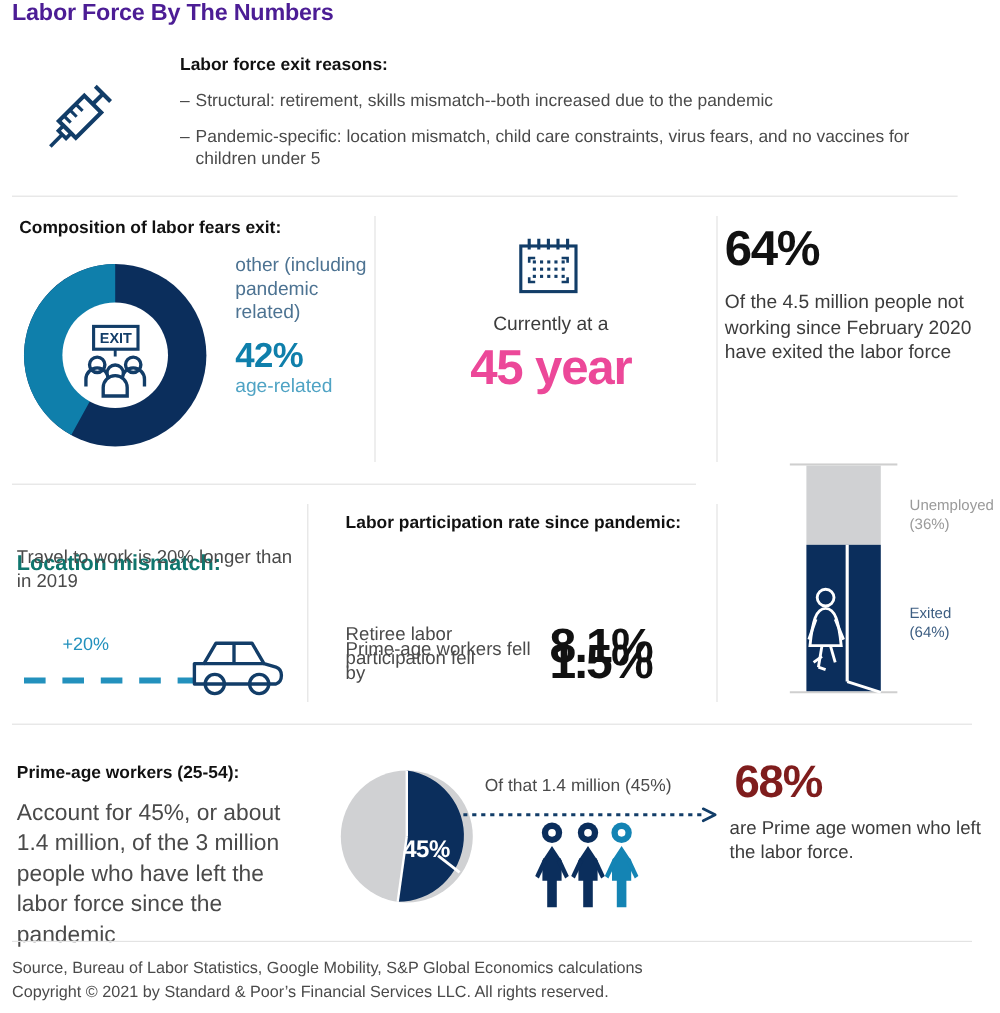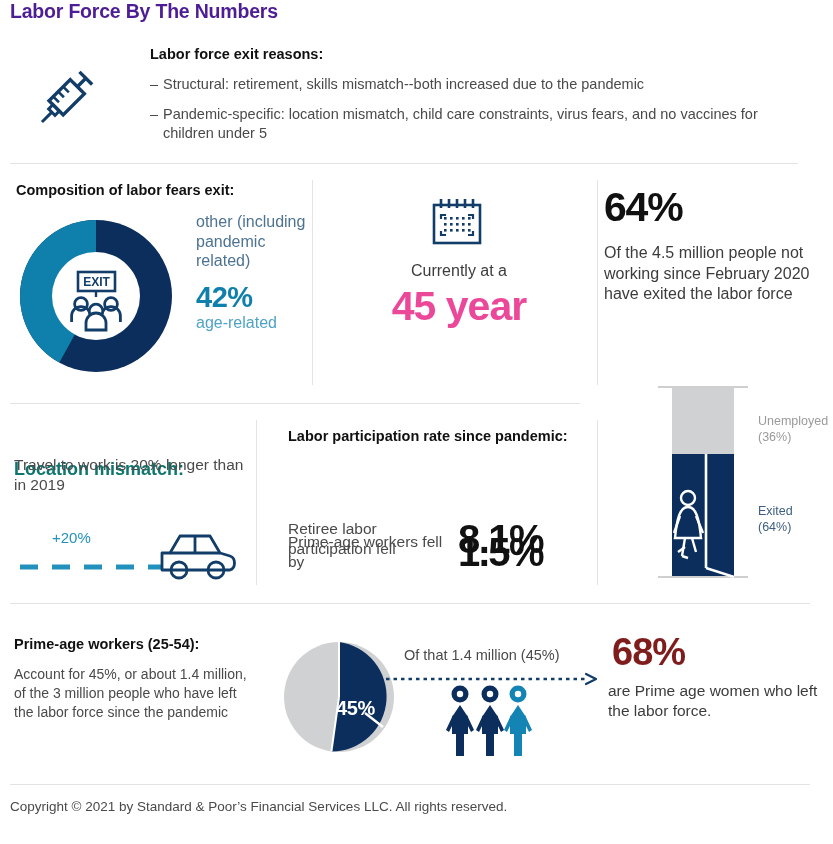--- a/index.html
+++ b/index.html
@@ -120,21 +120,21 @@
     letter-spacing: -1.5px; line-height: 1;
   }
 
   
   #sec-f-heading {
     position: absolute; left: 14px; top: 636px;
     font-size: 14.5px; font-weight: bold; color: #111111;
   }
   #sec-f-text {
     position: absolute; left: 14px; top: 665px; width: 236px;
-    font-size: 14px; color: #4a4a4a; line-height: 1.34;
+    font-size: 19px; color: #4a4a4a; line-height: 1.34;
   }
   #pie-wrap { position: absolute; left: 283px; top: 641px; }
   #pie-label {
     position: absolute; left: 336px; top: 697px;
     font-size: 20px; font-weight: bold; color: #ffffff;
     letter-spacing: -0.4px;
   }
   #arrow-text {
     position: absolute; left: 404px; top: 647px;
     font-size: 14.5px; color: #4a4a4a;
@@ -410,16 +410,17 @@
         <path d="M 85 31 L 92 46 L 89 48 L 82 34 Z"></path>
       </g>
     </svg>
   </div>
 
   <div id="sec-g-big">68%</div>
   <div id="sec-g-text">are Prime age women who left the labor force.</div>
 
   <div class="hrule" style="left:10px; top:784px; width:800px;"></div>
   <div id="footer">
+    <div>Source, Bureau of Labor Statistics, Google Mobility, S&amp;P Global Economics calculations</div>
     <div>Copyright © 2021 by Standard &amp; Poor’s Financial Services LLC. All rights reserved.</div>
   </div>
 
 </div>
 
 </body></html>

